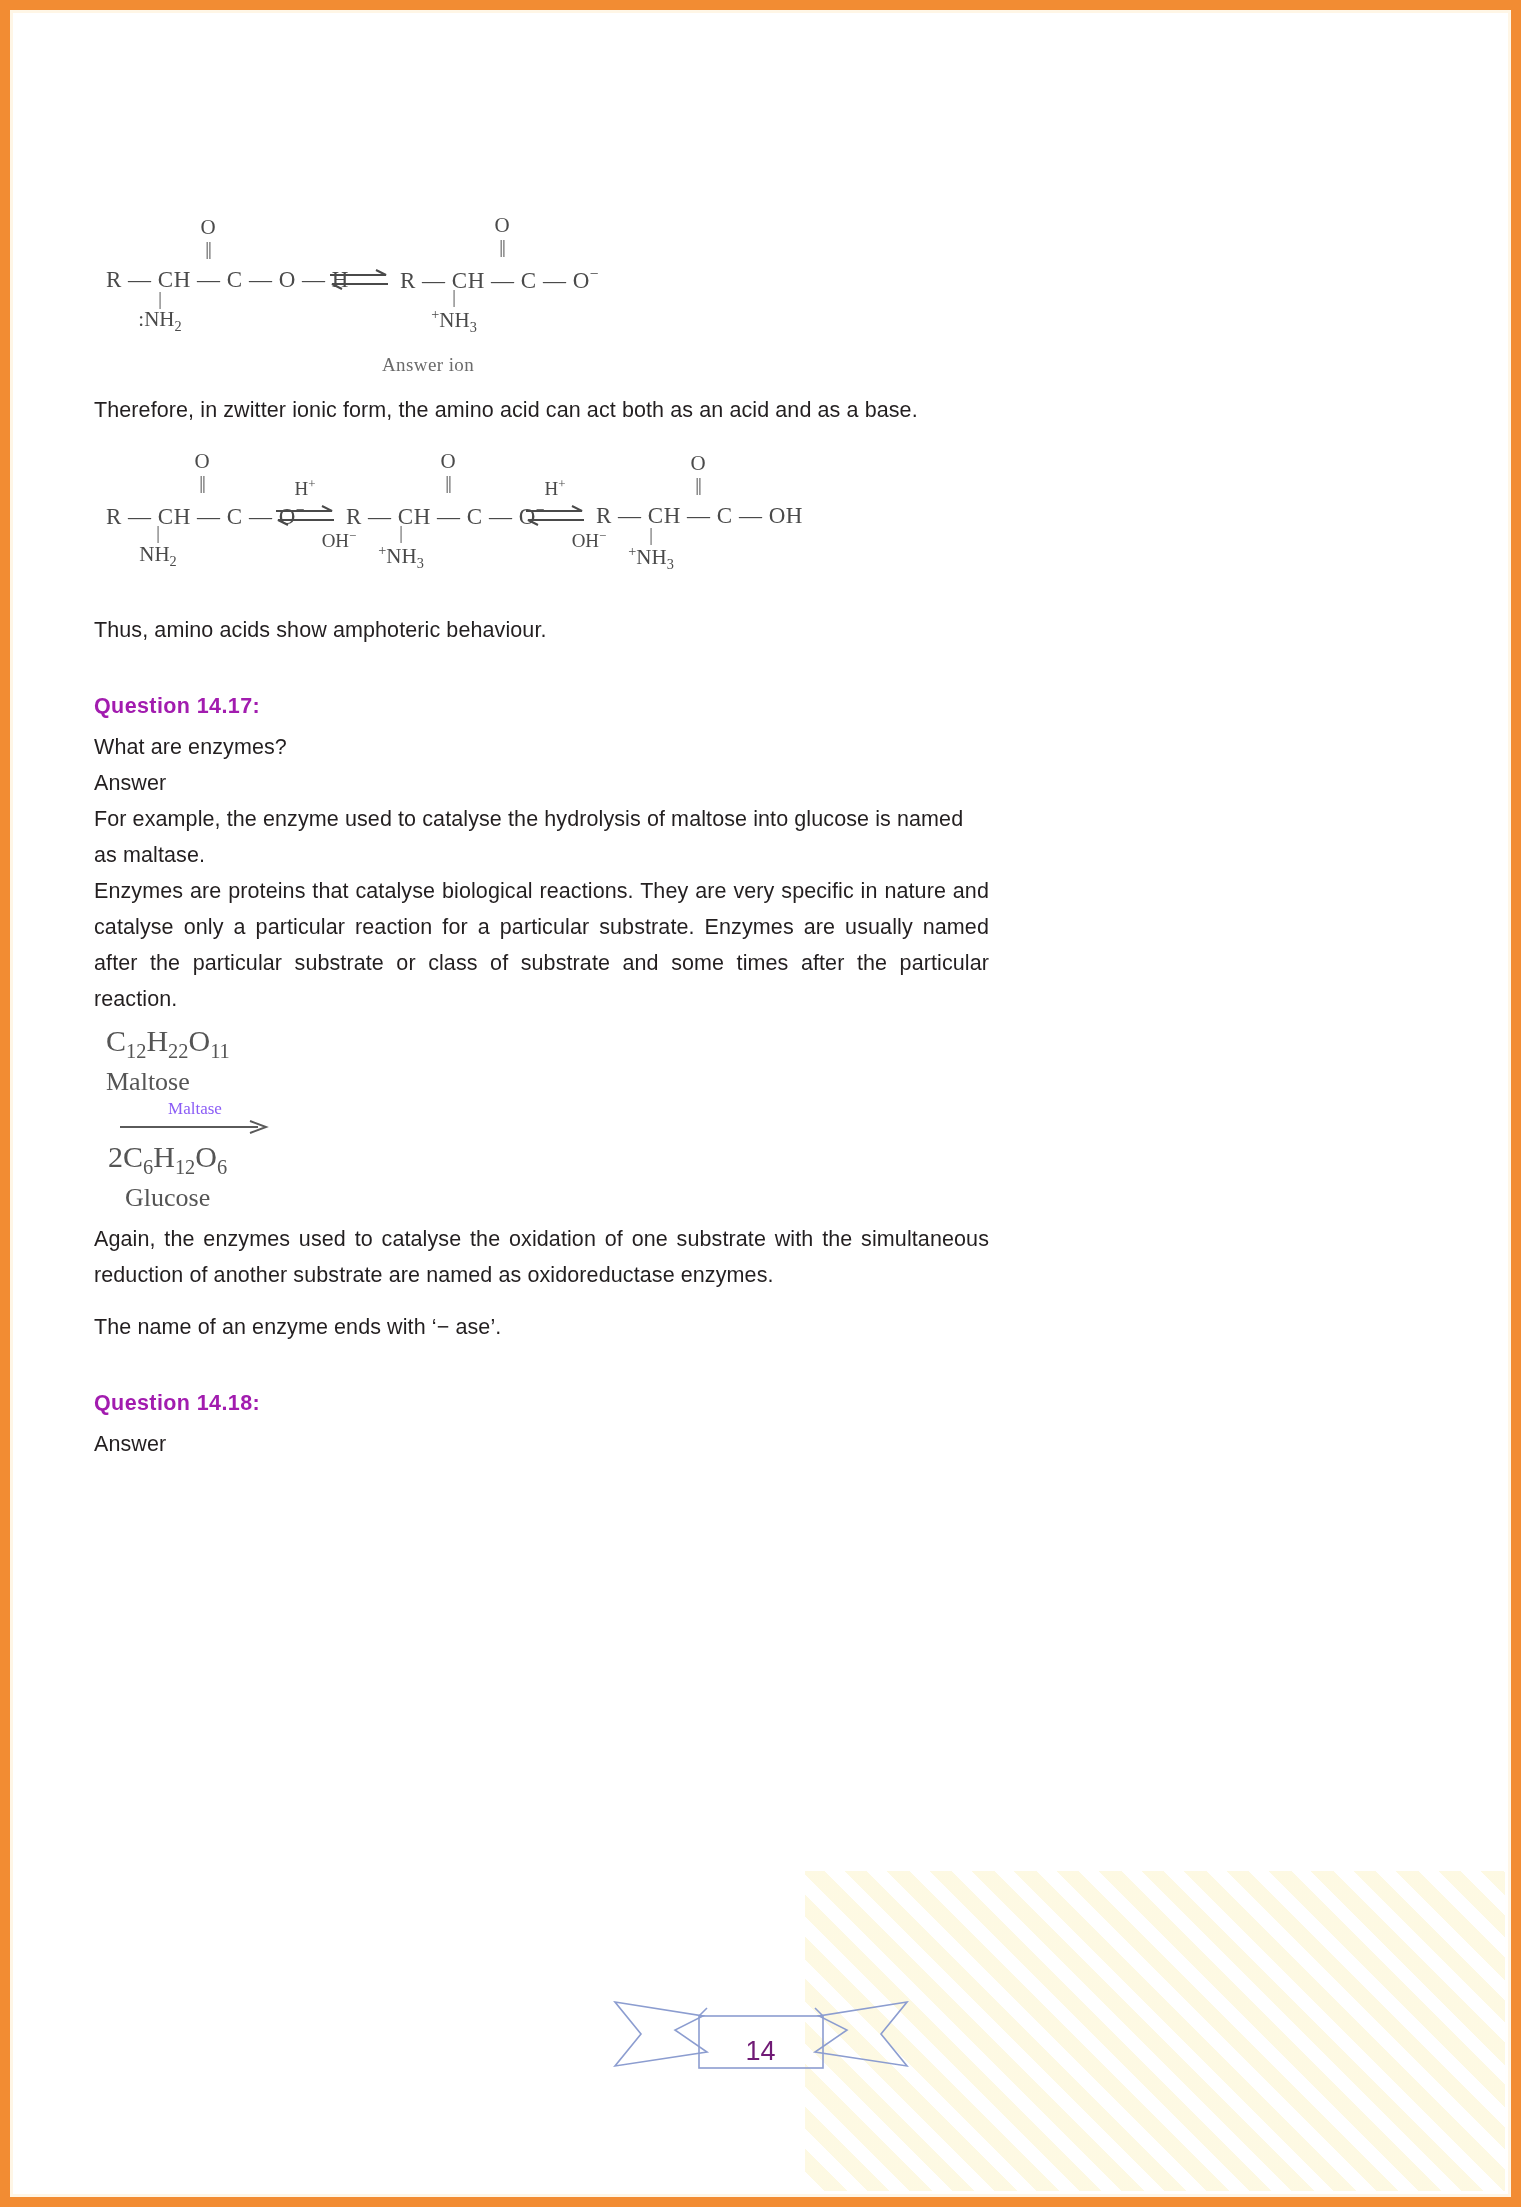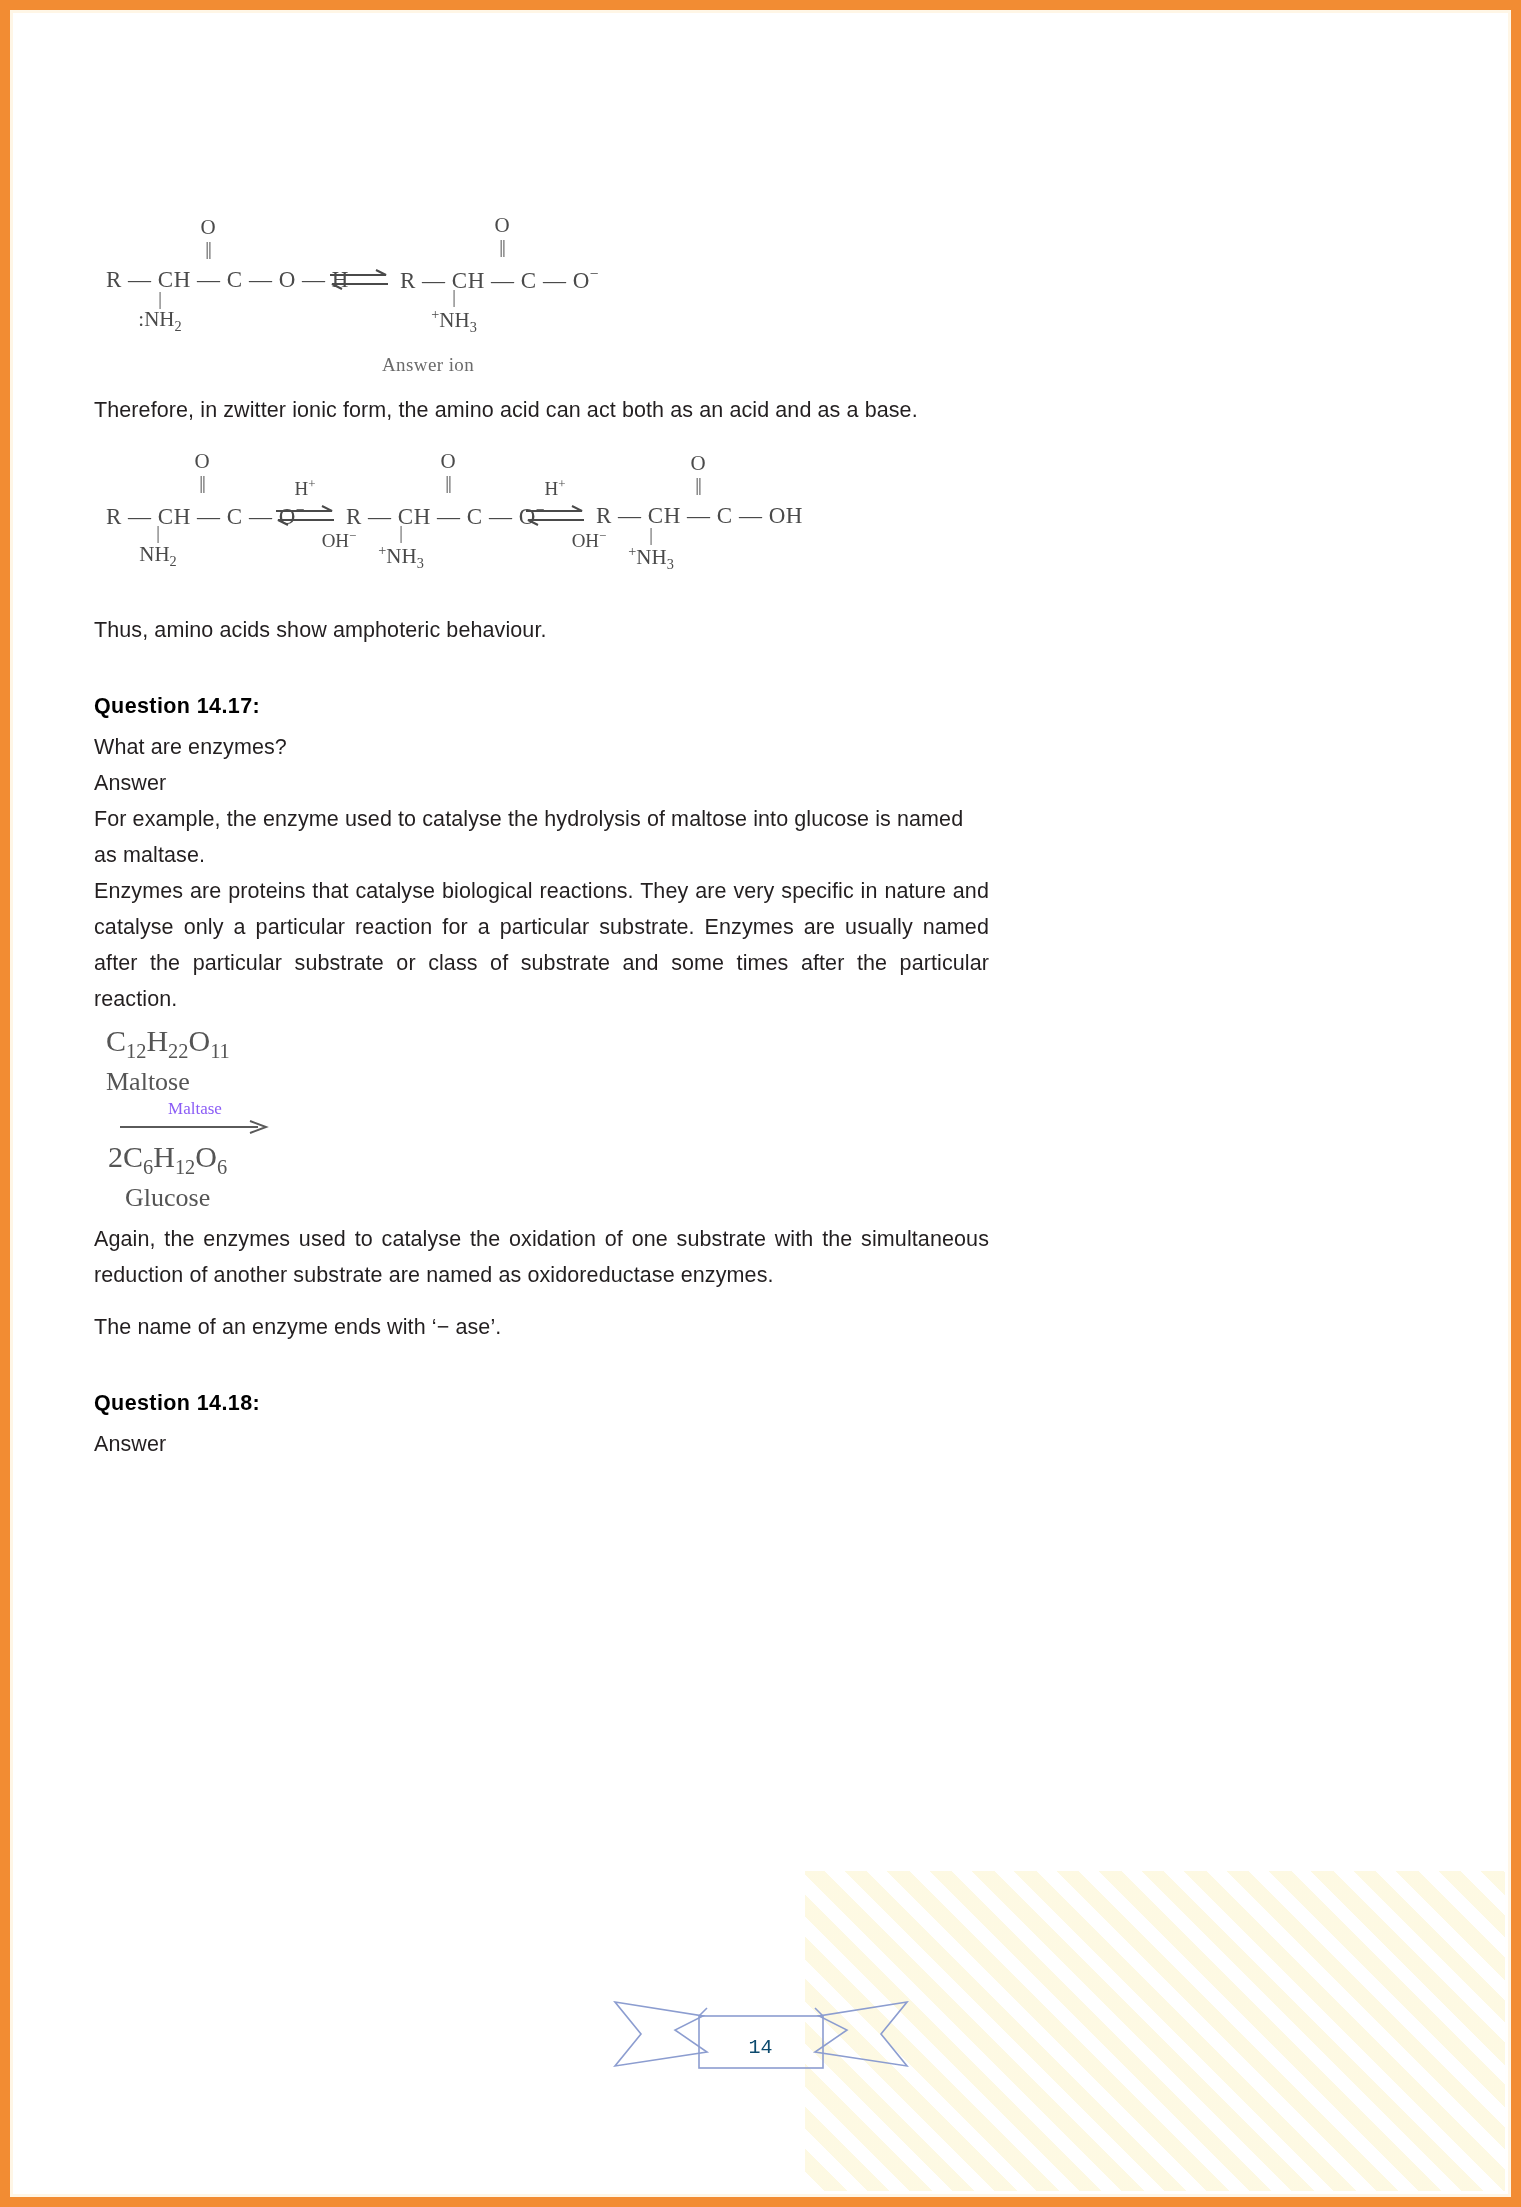--- a/index.html
+++ b/index.html
@@ -60,21 +60,21 @@
     font-size: 21.5px;
     line-height: 36px;
     color: #231f20;
     letter-spacing: 0.1px;
   }
   p.justify { text-align: justify; text-align-last: left; }
 
   .q-head {
     font-size: 21.5px;
     font-weight: bold;
-    color: #000000;
+    color: #a21caf;
     letter-spacing: 0.4px;
     margin: 0;
   }
 
   .sp-10 { height: 10px; }
   .sp-16 { height: 16px; }
   .sp-46 { height: 46px; }
 
   
   .chem {
@@ -186,23 +186,23 @@
     transform: translateX(-50%);
     top: 1962px;
     width: 300px;
     height: 130px;
   }
   #ribbon .num {
     position: absolute;
     left: 0; right: 0;
     top: 58px;
     text-align: center;
-    font-family: Liberation Mono, monospace;
-    font-size: 20px;
-    color: #0c4a6e;
+    font-family: Liberation Sans, sans-serif;
+    font-size: 27px;
+    color: #701a75;
   }
 </style>
 </head>
 <body>
 
 <div id="page-frame">
   <div id="page-inner-rule"></div>
 
   <div id="page-canvas">
     <div id="watermark"></div>

